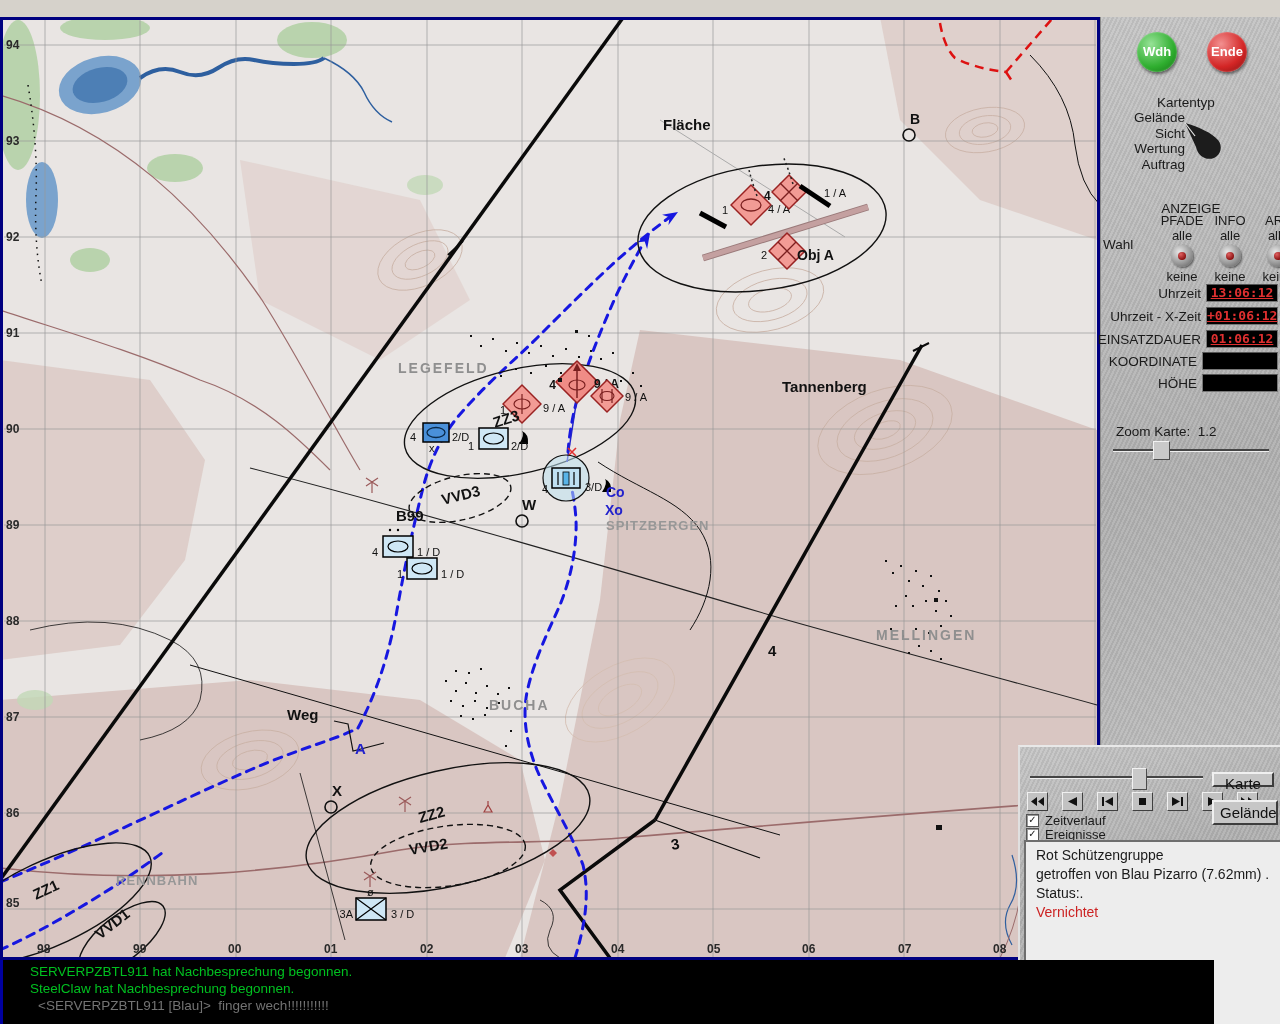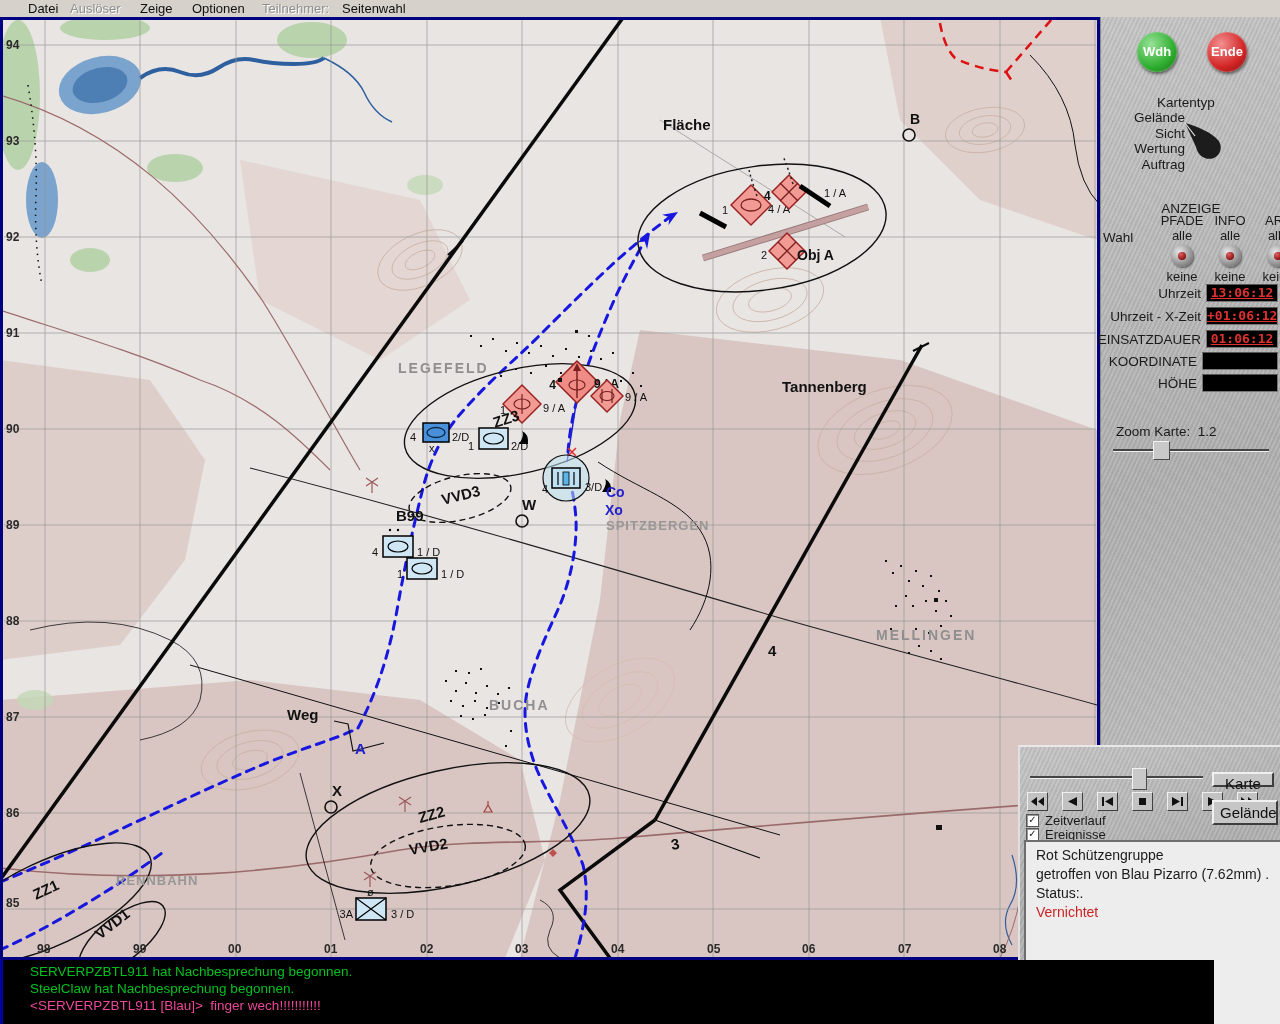--- a/index.html
+++ b/index.html
@@ -66,36 +66,28 @@
   .cbox.checked::after{content:"\2713";}
   #eventbox{position:absolute;left:4px;top:93px;width:250px;height:178px;background:#ededed;
     border-top:2px solid #6e6e6e;border-left:2px solid #6e6e6e;border-right:2px solid #fafafa;border-bottom:2px solid #fafafa;
     padding:4px 0 0 10px;font-size:14px;line-height:19px;color:#1a1a1a;}
   #eventbox .dead{color:#cc2222;}
   
   #chat{position:absolute;left:0;top:960px;width:1214px;height:64px;background:#000;}
   #chat .edge{position:absolute;left:0;top:0;width:3px;height:64px;background:#0000a0;}
   #chat div.line{position:absolute;left:30px;font-size:13.5px;white-space:pre;}
   .chat-green{color:#00c020;}
-  .chat-white{color:#ec4899;}
+  .chat-white{color:#737373;margin-left:8px;}
   #cursor{position:absolute;left:1183px;top:121px;z-index:60;}
 </style>
 </head>
 <body>
 
 <div id="screen">
 
-  <div id="menubar">
-    <span style="left:28px">Datei</span>
-    <span style="left:70px" class="dis">Auslöser</span>
-    <span style="left:140px">Zeige</span>
-    <span style="left:192px">Optionen</span>
-    <span style="left:262px" class="dis">Teilnehmer:</span>
-    <span style="left:342px">Seitenwahl</span>
-  </div>
 
   <div id="map">
   <svg width="1100" height="943" viewBox="0 17 1100 943" xmlns="http://www.w3.org/2000/svg">
 
     <g>
       <polygon points="640,330 900,360 1097,430 1097,958 520,958 560,800 600,600 620,420" fill="#d7c2be" opacity="0.9"></polygon>
       <polygon points="0,700 250,680 420,700 520,760 545,860 505,958 0,958" fill="#d7c2be" opacity="0.9"></polygon>
       <polygon points="0,360 150,380 205,460 185,560 120,645 0,660" fill="#dccac6" opacity="0.85"></polygon>
       <polygon points="880,17 1097,17 1097,240 980,200 900,120" fill="#dccac6" opacity="0.8"></polygon>
       <polygon points="240,160 420,200 470,300 380,360 260,300" fill="#e0d0cc" opacity="0.7"></polygon>
@@ -411,21 +403,21 @@
 
     <div class="ptitle" style="left:30px;top:78px;width:110px;text-align:center;">Kartentyp</div>
     <div id="ktyp-list">
       <div>Gelände</div>
       <div>Sicht</div>
       <div>Wertung</div>
       <div>Auftrag</div>
     </div>
 
     <div class="ptitle" style="left:40px;top:184px;width:100px;text-align:center;">ANZEIGE</div>
-    <div class="ptitle" style="left:2px;top:213px;">Wahl</div>
+    <div class="ptitle" style="left:2px;top:220px;">Wahl</div>
 
     <div class="acol" style="left:20px;top:196px;">
       <div>PFADE</div>
       <div>alle</div>
       <div class="knob"></div>
       <div>keine</div>
     </div>
     <div class="acol" style="left:68px;top:196px;">
       <div>INFO</div>
       <div>alle</div>

